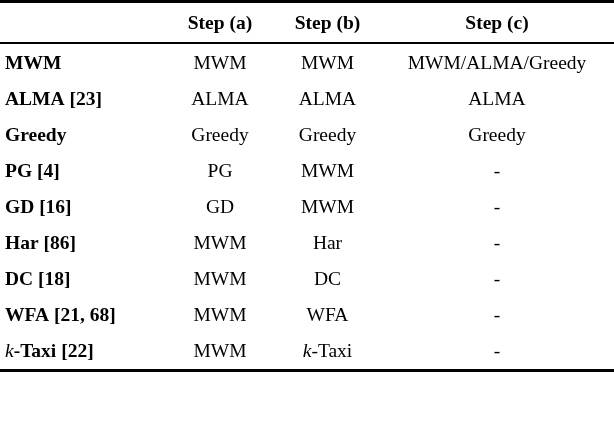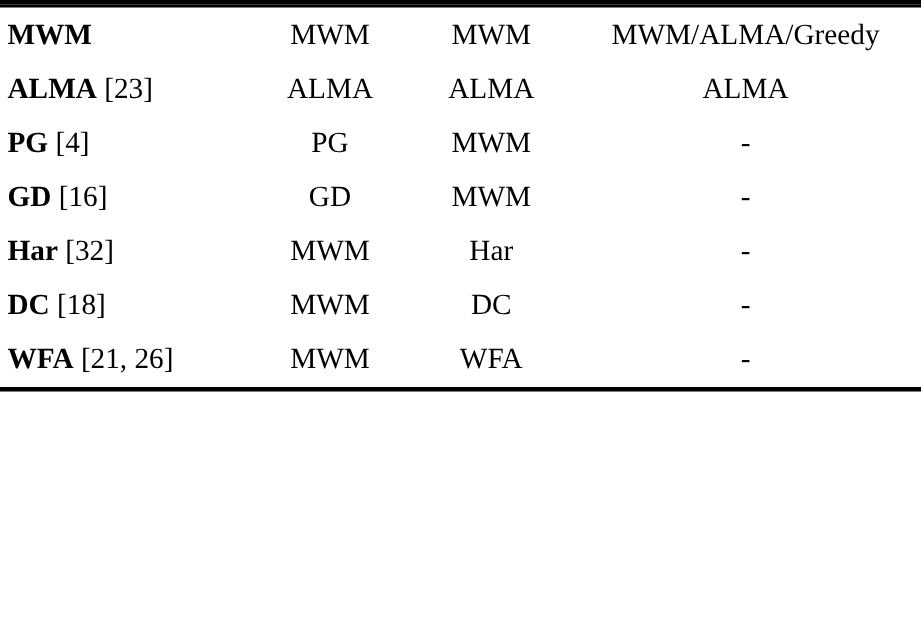--- a/index.html
+++ b/index.html
@@ -82,31 +82,47 @@
     font-size: 19.5px;
   }
   tbody td.algo-cell {
     text-align: left;
     padding-left: 5px;
   }
   tbody tr.first-body-row td { height: 31px; }
 
   .algo-name { font-weight: bold; }
   .algo-name .ital { font-style: italic; font-weight: normal; }
-  .algo-ref  { font-weight: normal; }
+  .algo-ref  { font-weight: bold; }
 
   .cell-ital { font-style: italic; }
 </style>
 </head>
 <body>
 
 <div id="table-figure">
 
   <div class="rule-top"></div>
 
+  <table class="results-table">
+    <colgroup>
+      <col class="c-algo">
+      <col class="c-stepa">
+      <col class="c-stepb">
+      <col class="c-stepc">
+    </colgroup>
+    <thead>
+      <tr>
+        <th class="h-algo"></th>
+        <th>Step (a)</th>
+        <th>Step (b)</th>
+        <th>Step (c)</th>
+      </tr>
+    </thead>
+  </table>
 
   <div class="rule-mid"></div>
 
   <table class="results-table">
     <colgroup>
       <col class="c-algo">
       <col class="c-stepa">
       <col class="c-stepb">
       <col class="c-stepc">
     </colgroup>
@@ -117,47 +133,59 @@
           <td>MWM</td>
           <td>MWM/ALMA/Greedy</td>
         </tr>
         <tr>
           <td class="algo-cell"><span class="algo-name">ALMA</span> <span class="algo-ref">[23]</span></td>
           <td>ALMA</td>
           <td>ALMA</td>
           <td>ALMA</td>
         </tr>
         <tr>
+          <td class="algo-cell"><span class="algo-name">Greedy</span></td>
+          <td>Greedy</td>
+          <td>Greedy</td>
+          <td>Greedy</td>
+        </tr>
+        <tr>
           <td class="algo-cell"><span class="algo-name">PG</span> <span class="algo-ref">[4]</span></td>
           <td>PG</td>
           <td>MWM</td>
           <td>-</td>
         </tr>
         <tr>
           <td class="algo-cell"><span class="algo-name">GD</span> <span class="algo-ref">[16]</span></td>
           <td>GD</td>
           <td>MWM</td>
           <td>-</td>
         </tr>
         <tr>
-          <td class="algo-cell"><span class="algo-name">Har</span> <span class="algo-ref">[32]</span></td>
+          <td class="algo-cell"><span class="algo-name">Har</span> <span class="algo-ref">[86]</span></td>
           <td>MWM</td>
           <td>Har</td>
           <td>-</td>
         </tr>
         <tr>
           <td class="algo-cell"><span class="algo-name">DC</span> <span class="algo-ref">[18]</span></td>
           <td>MWM</td>
           <td>DC</td>
           <td>-</td>
         </tr>
         <tr>
-          <td class="algo-cell"><span class="algo-name">WFA</span> <span class="algo-ref">[21, 26]</span></td>
+          <td class="algo-cell"><span class="algo-name">WFA</span> <span class="algo-ref">[21, 68]</span></td>
           <td>MWM</td>
           <td>WFA</td>
+          <td>-</td>
+        </tr>
+        <tr>
+          <td class="algo-cell"><span class="algo-name"><span class="ital">k</span>-Taxi</span> <span class="algo-ref">[22]</span></td>
+          <td>MWM</td>
+          <td><span class="cell-ital">k</span>-Taxi</td>
           <td>-</td>
         </tr>
       </tbody>
   </table>
 
   <div class="rule-bottom"></div>
 
 </div>
 
 </body></html>

